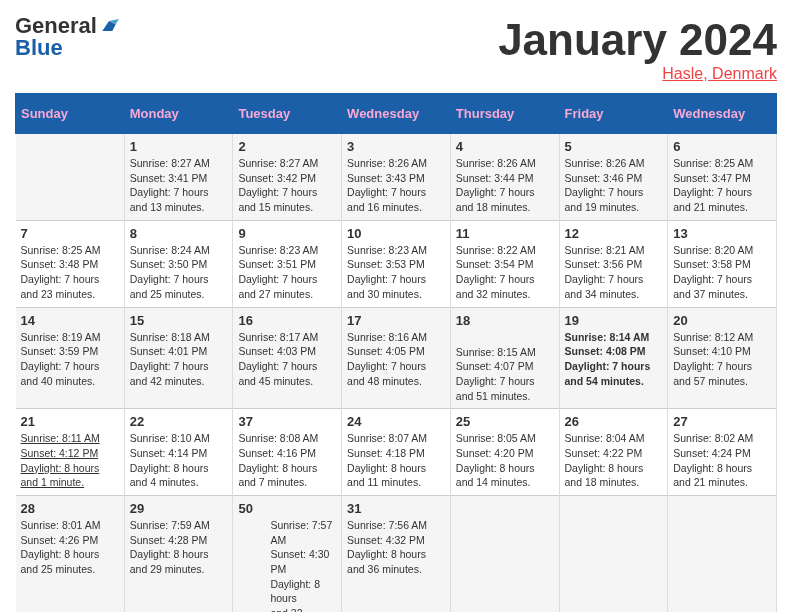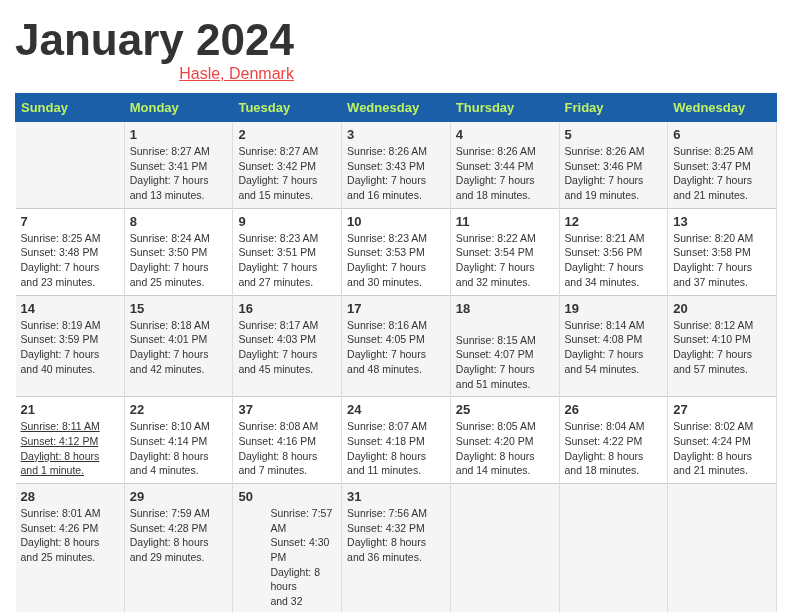--- a/index.html
+++ b/index.html
@@ -46,24 +46,24 @@
       text-decoration: underline;
     }
     table {
       width: 100%;
       border-collapse: collapse;
     }
     thead tr {
       background-color: #1a5fa8;
     }
     thead th {
-      color: #bef264;
+      color: #f9a8d4;
       font-size: 13px;
       font-weight: bold;
-      padding: 6px 5px;
+      padding: 12px 5px;
       text-align: left;
       border: 1px solid #1a5fa8;
     }
     tbody tr {
       border-bottom: 1px solid #ccc;
     }
     tbody td {
       vertical-align: top;
       padding: 5px;
       font-size: 11px;
@@ -86,20 +86,32 @@
     }
     .day-info {
       font-size: 10.5px;
       line-height: 1.4;
     }
   </style>
 </head>
 <body>
 
 <div class="header-area">
+  <div class="logo">
+    <div>
+      <div style="display:flex;align-items:center;">
+        <span class="logo-text logo-general">General</span>
+        <svg class="logo-icon" viewBox="0 0 30 25">
+          <polygon points="5,20 15,5 25,10 20,20" fill="#1a5fa8"></polygon>
+          <polygon points="15,5 25,10 30,2" fill="#4a9fd4"></polygon>
+        </svg>
+      </div>
+      <div class="logo-text logo-blue">Blue</div>
+    </div>
+  </div>
   <div class="title-area">
     <div class="month-title">January 2024</div>
     <div class="location">Hasle, Denmark</div>
   </div>
 </div>
 
 <table>
   <thead>
     <tr>
     <th>Sunday</th>
@@ -239,21 +251,21 @@
         </td>
         <td>
           <span class="day-number">18</span>
           <div class="day-info" style="white-space: pre-line; margin-top: 17px;">Sunrise: 8:15 AM
 Sunset: 4:07 PM
 Daylight: 7 hours
 and 51 minutes.</div>
         </td>
         <td>
           <span class="day-number">19</span>
-          <div class="day-info" style="white-space: pre-line;">Sunrise: 8:14 AM
+          <div class="day-info" style="white-space: pre-line; font-weight: bold;">Sunrise: 8:14 AM
 Sunset: 4:08 PM
 Daylight: 7 hours
 and 54 minutes.</div>
         </td>
         <td>
           <span class="day-number">20</span>
           <div class="day-info" style="white-space: pre-line;">Sunrise: 8:12 AM
 Sunset: 4:10 PM
 Daylight: 7 hours
 and 57 minutes.</div>

